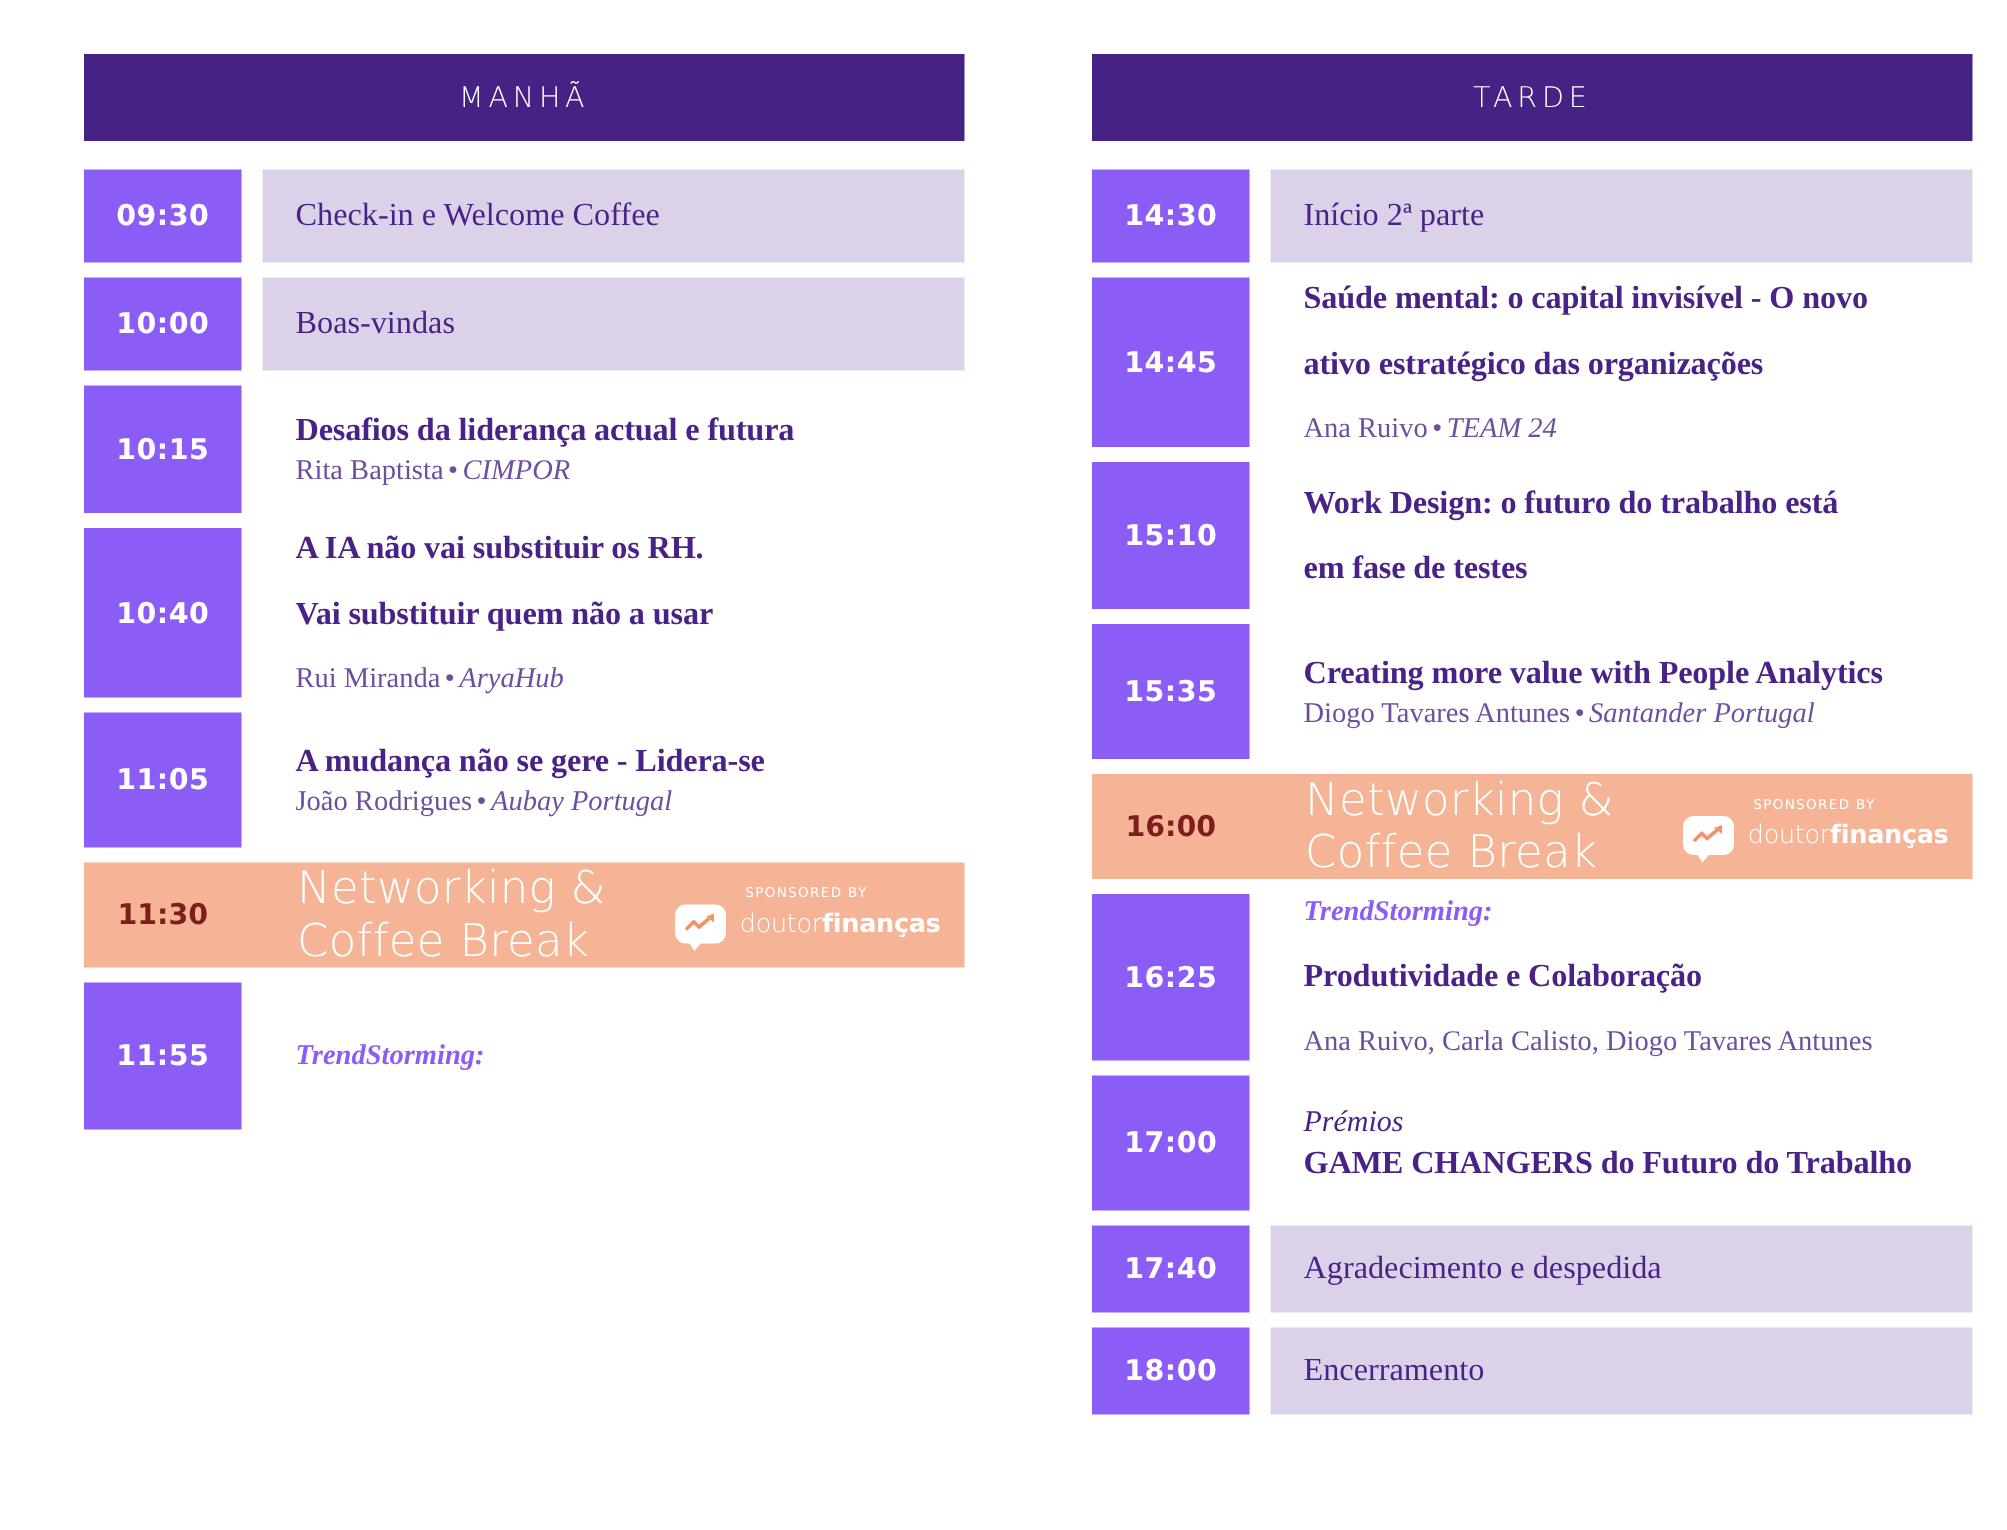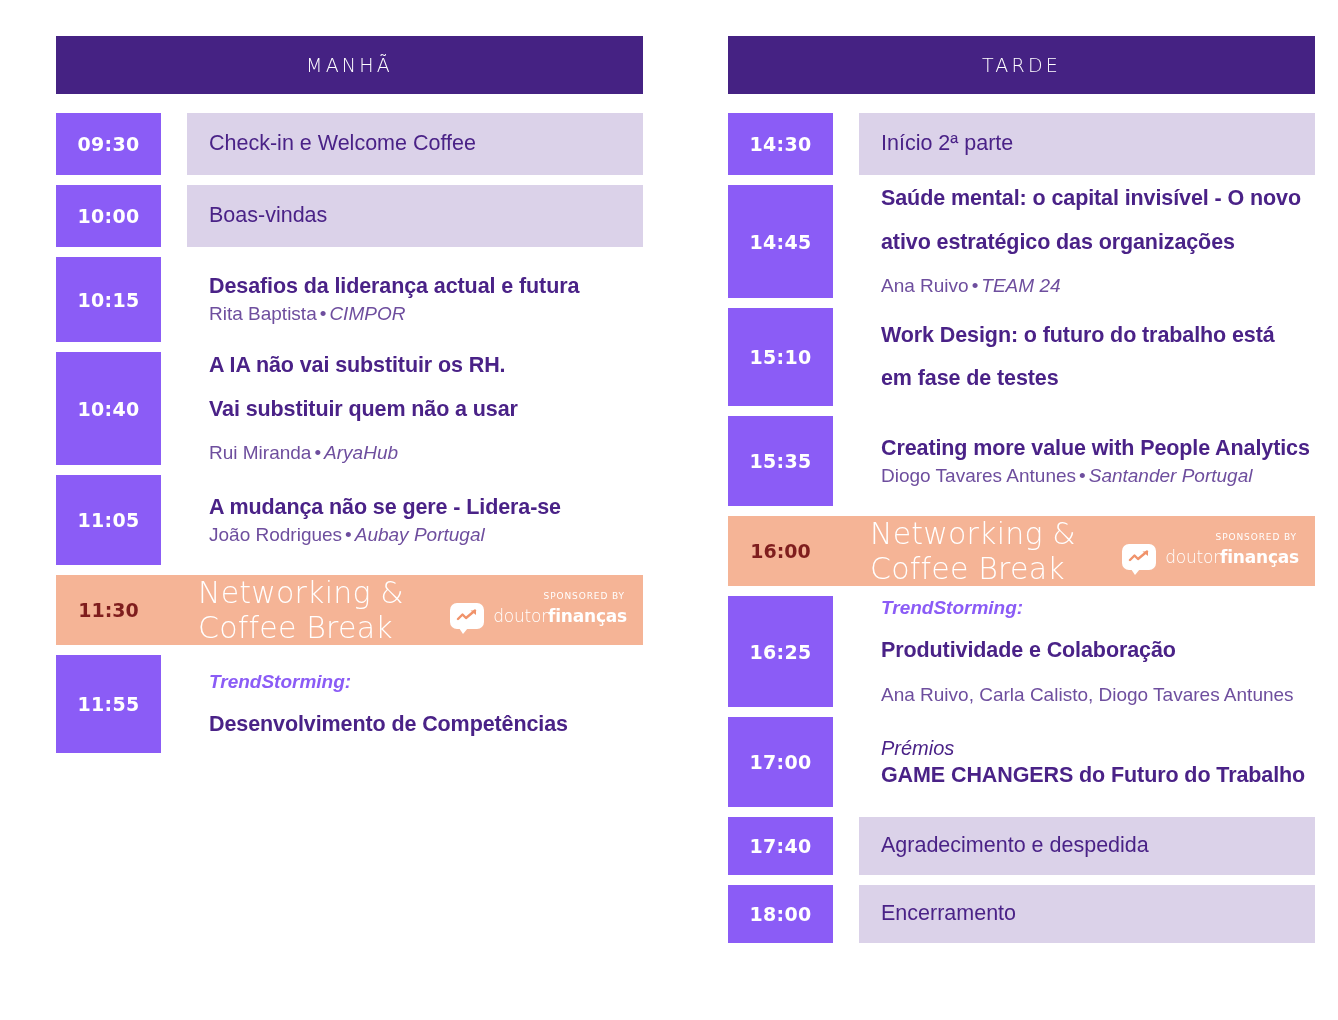--- a/index.html
+++ b/index.html
@@ -28,23 +28,23 @@
 
   .time{
     flex:0 0 105px;width:105px;
     background:#8b5cf6;color:#ffffff;
     display:flex;align-items:center;justify-content:center;
     font-size:19px;font-weight:700;letter-spacing:.3px;
     font-family:"DejaVu Sans",sans-serif;
   }
 
   .body-cell{
-    flex:1 1 auto;margin-left:26px;
+    flex:1 1 auto;margin-left:14px;
     display:flex;flex-direction:column;justify-content:center;
-    padding:0 0 0 22px;box-sizing:border-box;
+    padding:0 0 0 22px;box-sizing:border-box;font-family:Liberation Serif, serif;
   }
   .body-cell.plain{background:#DBD2E9;}
   .body-cell.clear{background:transparent;}
 
   .r-h58 .time,.r-h58 .body-cell{min-height:58px;}
   .r-h62 .time,.r-h62 .body-cell{min-height:62px;}
   .r-h85 .time,.r-h85 .body-cell{min-height:85px;}
   .r-h90 .time,.r-h90 .body-cell{min-height:90px;}
   .r-h98 .time,.r-h98 .body-cell{min-height:98px;gap:16px;}
 
@@ -82,21 +82,21 @@
     font-family:"DejaVu Sans",sans-serif;
   }
   .break-label{
     flex:1 1 auto;margin-left:15px;padding-left:22px;
     color:#ffffff;font-size:30px;font-weight:300;
     letter-spacing:.2px;
     font-family:"DejaVu Sans",sans-serif;
   }
   .sponsor{
     flex:0 0 auto;display:flex;flex-direction:column;
-    align-items:flex-end;padding-right:16px;
+    align-items:center;padding-right:16px;
   }
   .sponsor-top{
     color:#ffffff;font-size:9px;letter-spacing:.9px;
     font-weight:400;margin-bottom:2px;padding-right:2px;
     font-family:"DejaVu Sans",sans-serif;
   }
   .sponsor-main{display:flex;align-items:center;gap:9px;}
   .bubble{
     position:relative;width:34px;height:26px;background:#ffffff;
     border-radius:7px;display:flex;align-items:center;justify-content:center;
@@ -182,21 +182,20 @@
             </span>
             <span class="wordmark"><span class="thin">doutor</span><span class="bold">finanças</span></span>
           </div>
         </div>
       </div>
 
       <div class="row r-h98">
         <div class="time">11:55</div>
         <div class="body-cell clear">
           <div class="kicker">TrendStorming:</div>
-          <div class="title">Desenvolvimento de Competências</div>
         </div>
       </div>
 
     </div>
   </div>
 
   <div class="col col-tarde">
     <div class="col-header">TARDE</div>
     <div class="rows">
 

